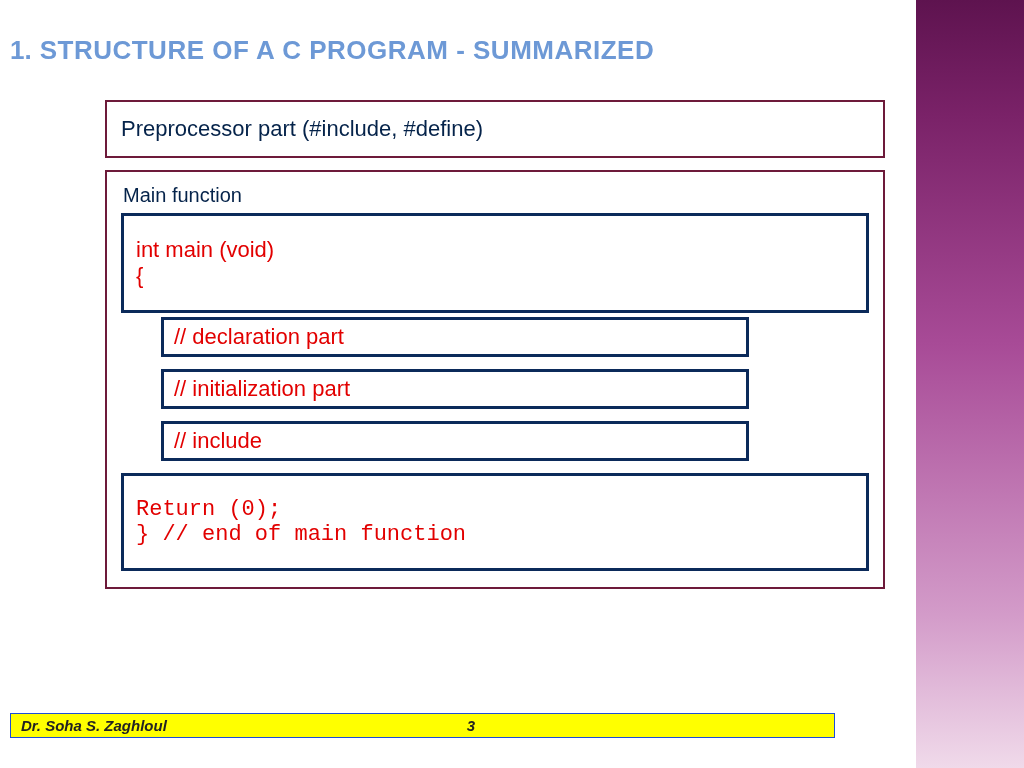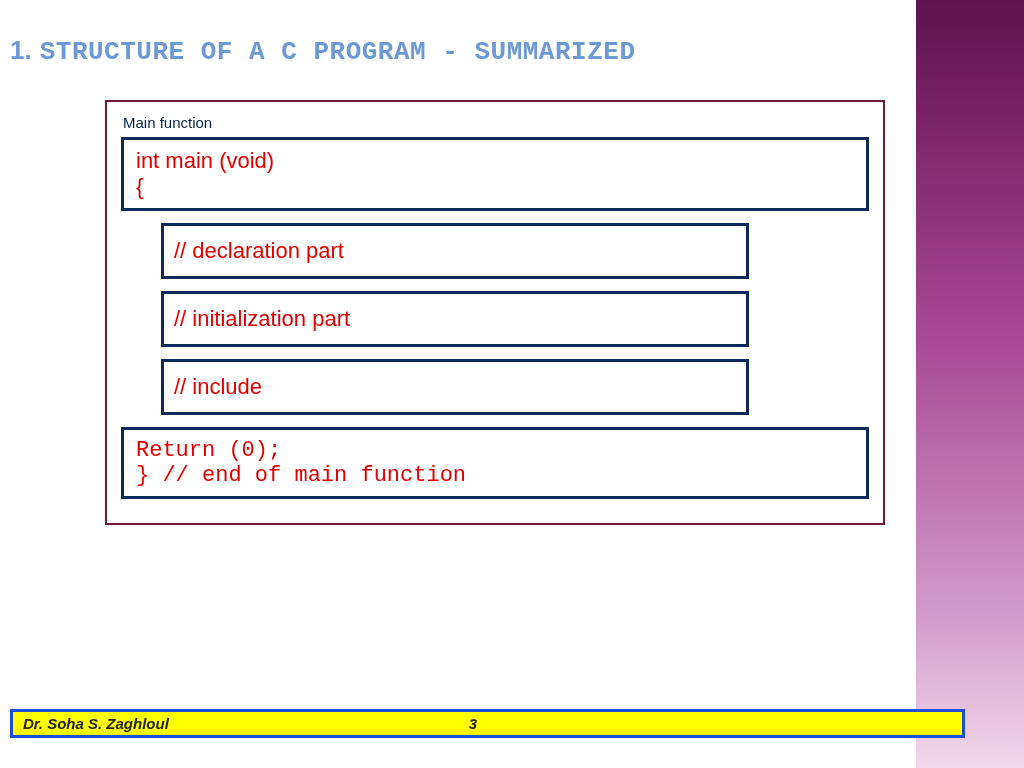--- a/index.html
+++ b/index.html
@@ -21,67 +21,67 @@
   .title-row {
     position: absolute;
     top: 35px; left: 10px;
     display: flex;
     align-items: baseline;
     gap: 8px;
     font-weight: bold;
     color: #6d99d6;
   }
   .title-num { font-size: 26px; }
-  .title-text { font-size: 26px; letter-spacing: 0.5px; font-family: Liberation Mono, monospace; }
+  .title-text { font-size: 26px; letter-spacing: 0.5px; }
   .content {
     position: absolute;
     top: 100px; left: 105px;
     width: 780px;
   }
   .box-outer {
     border: 2.5px solid #6d1a3a;
     padding: 12px 14px;
     margin-bottom: 12px;
     background: #fff;
   }
   .box-outer.first { padding: 14px 14px; }
   .label-dark {
     color: #05234a;
     font-size: 22px;
   }
   .main-label {
     color: #05234a;
-    font-size: 15px;
+    font-size: 20px;
     margin-bottom: 6px;
     margin-left: 2px;
   }
   .blue-box {
     border: 3px solid #0b2a5a;
     background: #fff;
-    padding: 8px 12px;
+    padding: 21px 12px;
     color: #e20000;
     font-size: 22px;
-    margin-bottom: 12px;
+    margin-bottom: 4px;
   }
   .blue-box .line2 { display: block; }
   .inner-stack {
     margin-left: 40px;
     margin-right: 120px;
   }
   .inner-stack .blue-box {
-    padding: 12px 10px;
+    padding: 4px 10px;
     margin-bottom: 12px;
   }
   .return-box { margin-top: 2px; font-family: Liberation Mono, monospace; }
   .footer-bar {
     position: absolute;
     left: 10px; bottom: 30px;
-    width: 955px;
+    width: 825px;
     background: #ffff00;
-    border: 3px solid #1d4ed8;
+    border: 1px solid #1d4ed8;
     padding: 3px 10px;
     font-size: 15px;
     font-style: italic;
     font-weight: bold;
     color: #222;
     display: flex;
   }
   .footer-author { flex: 0 0 auto; }
   .footer-page { margin-left: 300px; font-style: italic; }
 </style>
@@ -90,20 +90,23 @@
 
 <div class="side-strip"></div>
 
 <div class="title-row">
   <span class="title-num">1.</span>
   <span class="title-text">STRUCTURE OF A C PROGRAM - SUMMARIZED</span>
 </div>
 
 <div class="content">
 
+  <div class="box-outer first">
+    <span class="label-dark">Preprocessor part (#include, #define)</span>
+  </div>
 
   <div class="box-outer">
     <div class="main-label">Main function</div>
 
     <div class="blue-box">
       <span>int main (void)</span>
       <span class="line2">{</span>
     </div>
 
     <div class="inner-stack">

